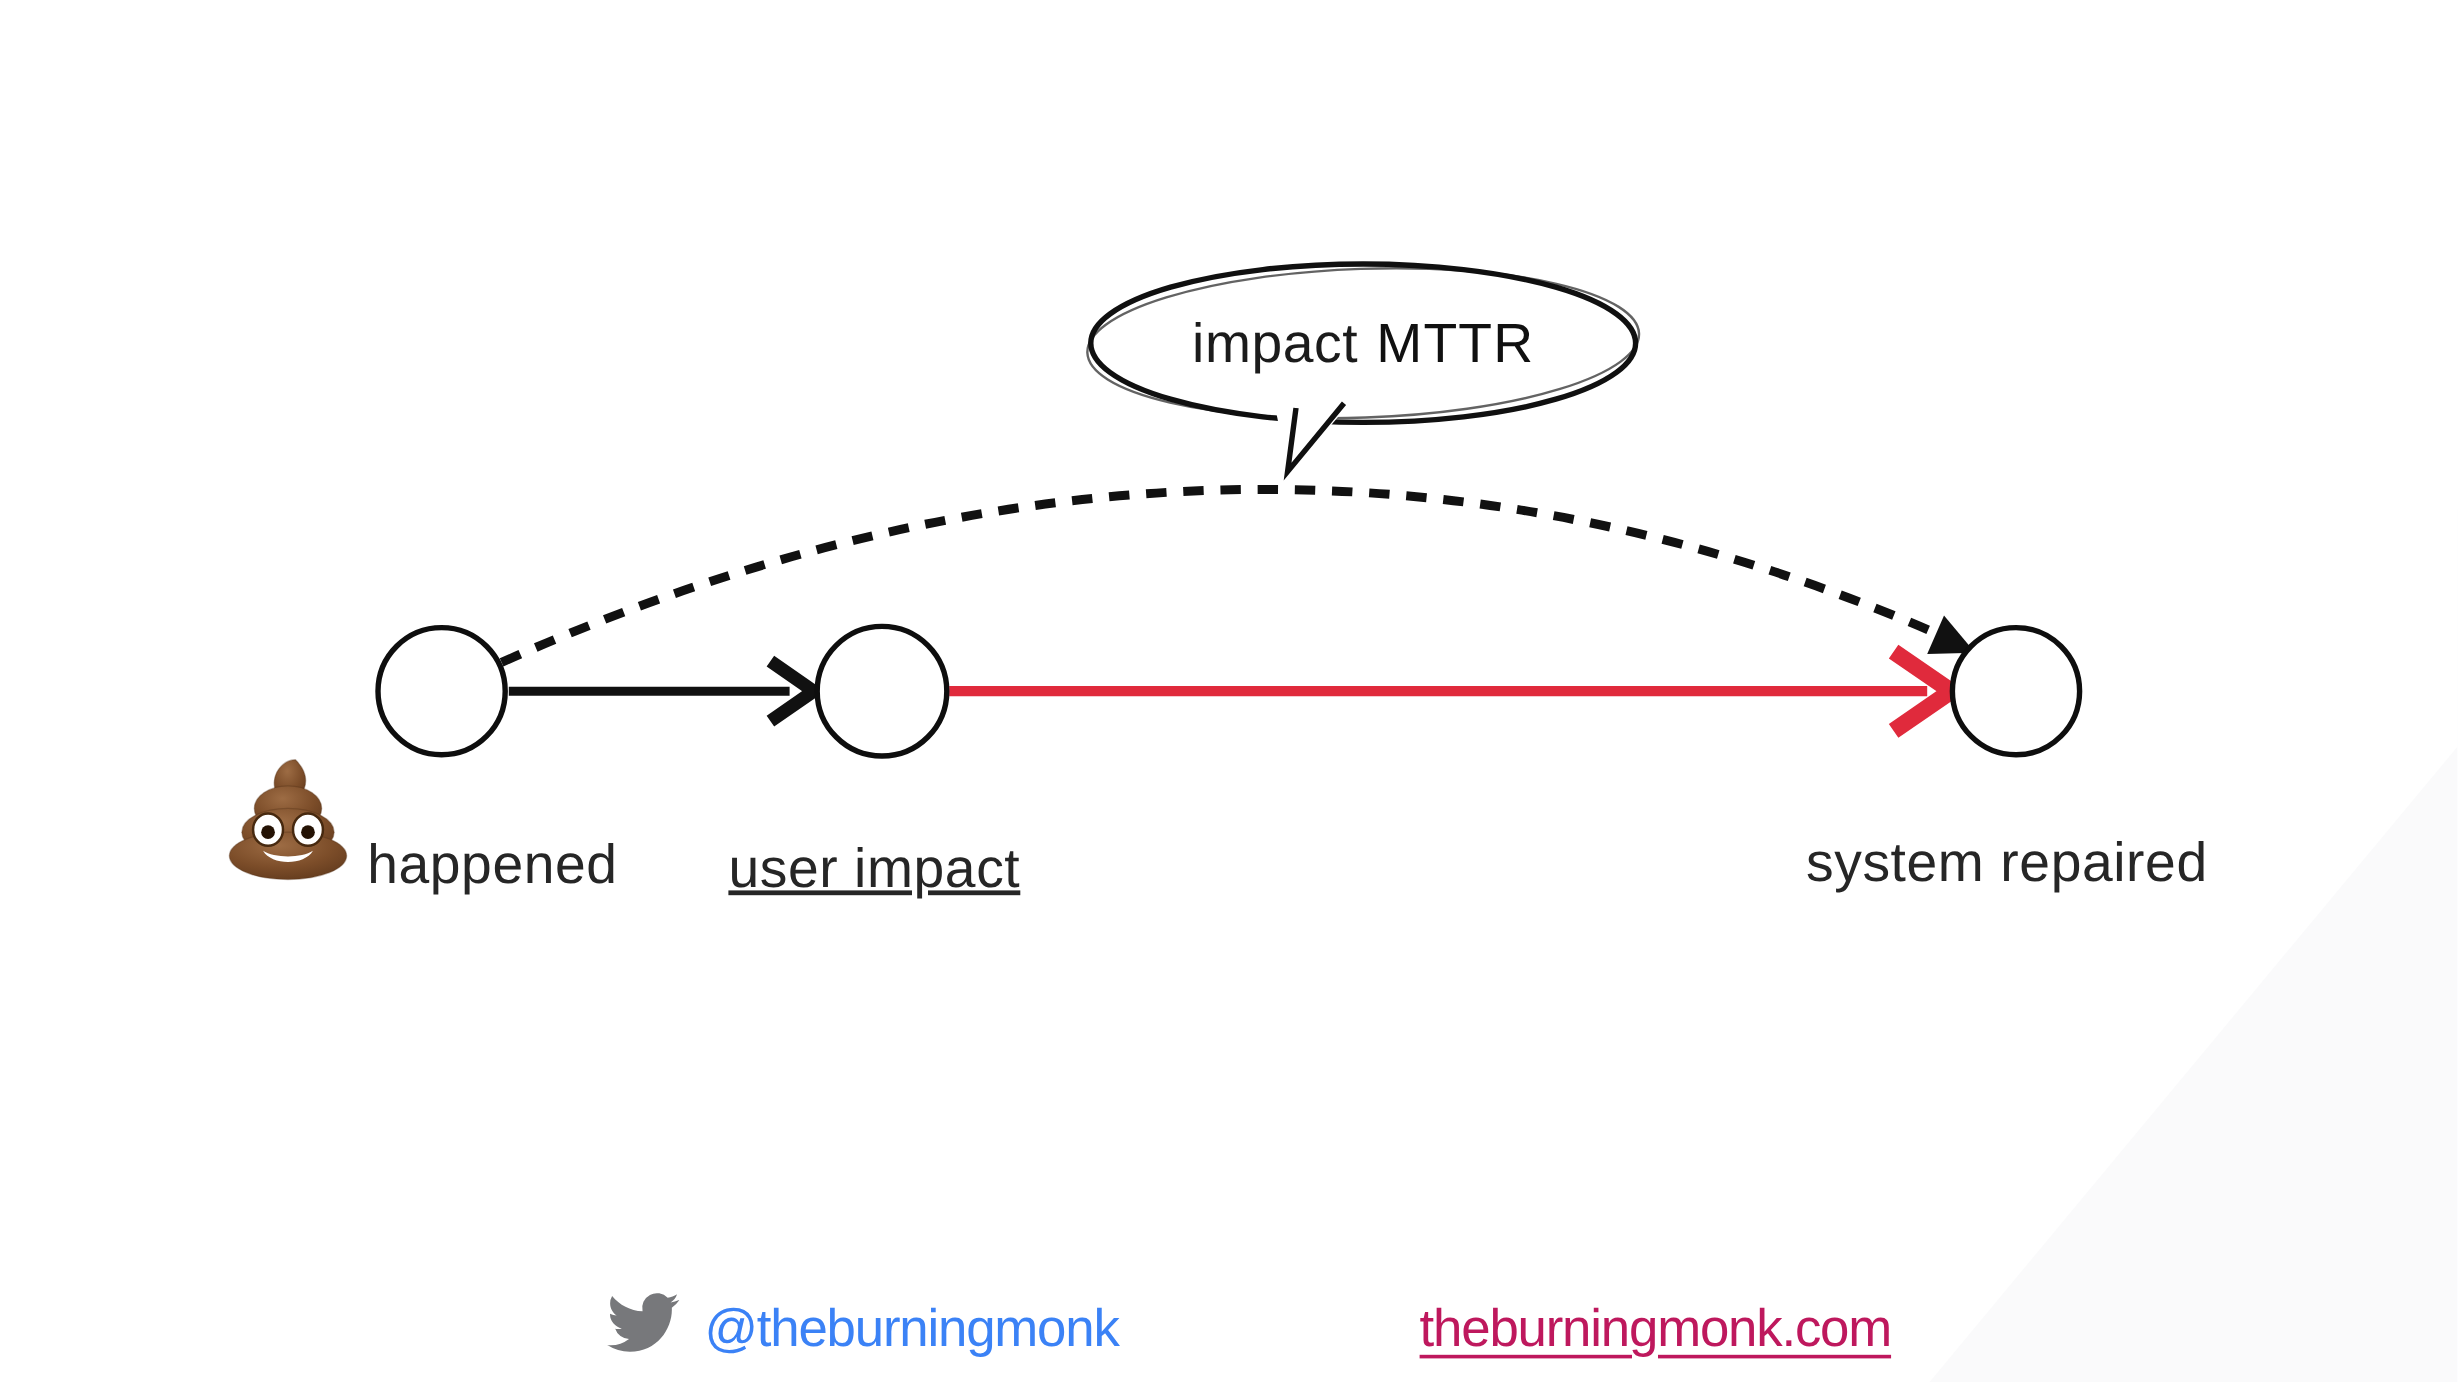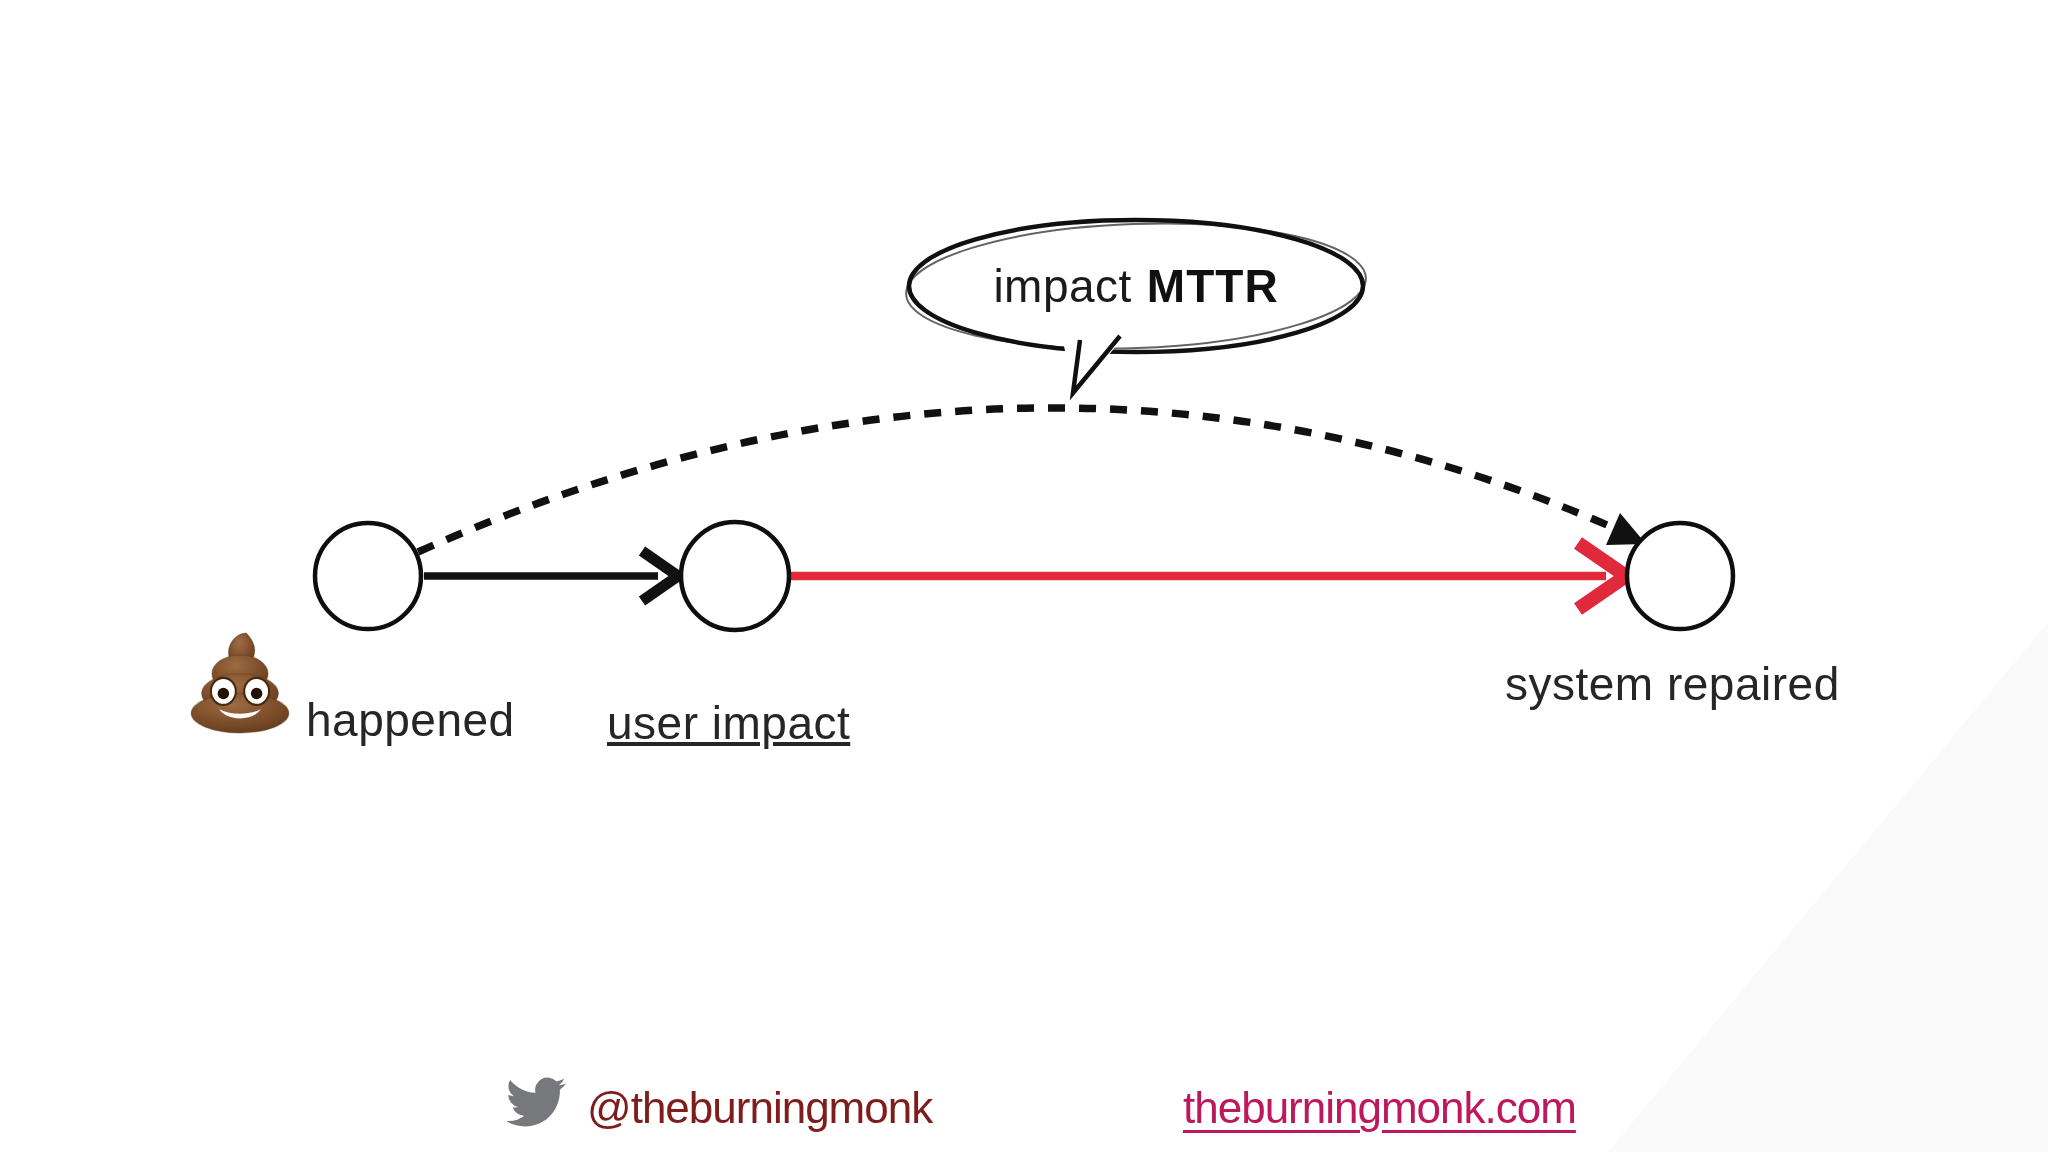--- a/index.html
+++ b/index.html
@@ -11,32 +11,32 @@
     position:absolute;inset:0;background:#f6f6f7;opacity:.55;
     clip-path:polygon(100% 54%,100% 100%,78.5% 100%);
   }
   .diagram-svg{position:absolute;left:0;top:0;}
   .node-label{
     position:absolute;font-size:46px;line-height:1;letter-spacing:.5px;
     color:#262626;white-space:nowrap;font-weight:400;
   }
   .label-happened{left:306px;top:661px;margin-top:36px;}
   .label-user-impact{left:607px;top:700px;text-decoration:underline;}
-  .label-system-repaired{left:1505px;top:661px;}
+  .label-system-repaired{left:1505px;top:695px;}
   .bubble-text{
     position:absolute;left:909px;top:222px;width:454px;height:128px;
     display:flex;align-items:center;justify-content:center;
     font-size:46px;color:#1b1b1b;letter-spacing:.5px;white-space:nowrap;
   }
-  .bubble-text .bold{font-weight:700;margin-left:15px;letter-spacing:1px;color:#101010;}
+  .bubble-text .bold{font-weight:400;margin-left:15px;letter-spacing:1px;color:#101010;}
   .emoji-box{position:absolute;left:188px;top:630px;width:104px;height:104px;}
   .footer-icon{position:absolute;left:500px;top:1072px;width:72px;height:60px;}
   .footer-handle{
     position:absolute;left:587px;top:1086px;font-size:44px;line-height:1;
-    color:#7f1d1d;letter-spacing:-1px;white-space:nowrap;
+    color:#3b82f6;letter-spacing:-1px;white-space:nowrap;
   }
   .footer-site{
     position:absolute;left:1183px;top:1086px;font-size:44px;line-height:1;
     color:#be185d;letter-spacing:-1px;white-space:nowrap;
     text-decoration:underline;text-underline-offset:7px;text-decoration-thickness:3px;
   }
 </style>
 </head>
 <body>
 

